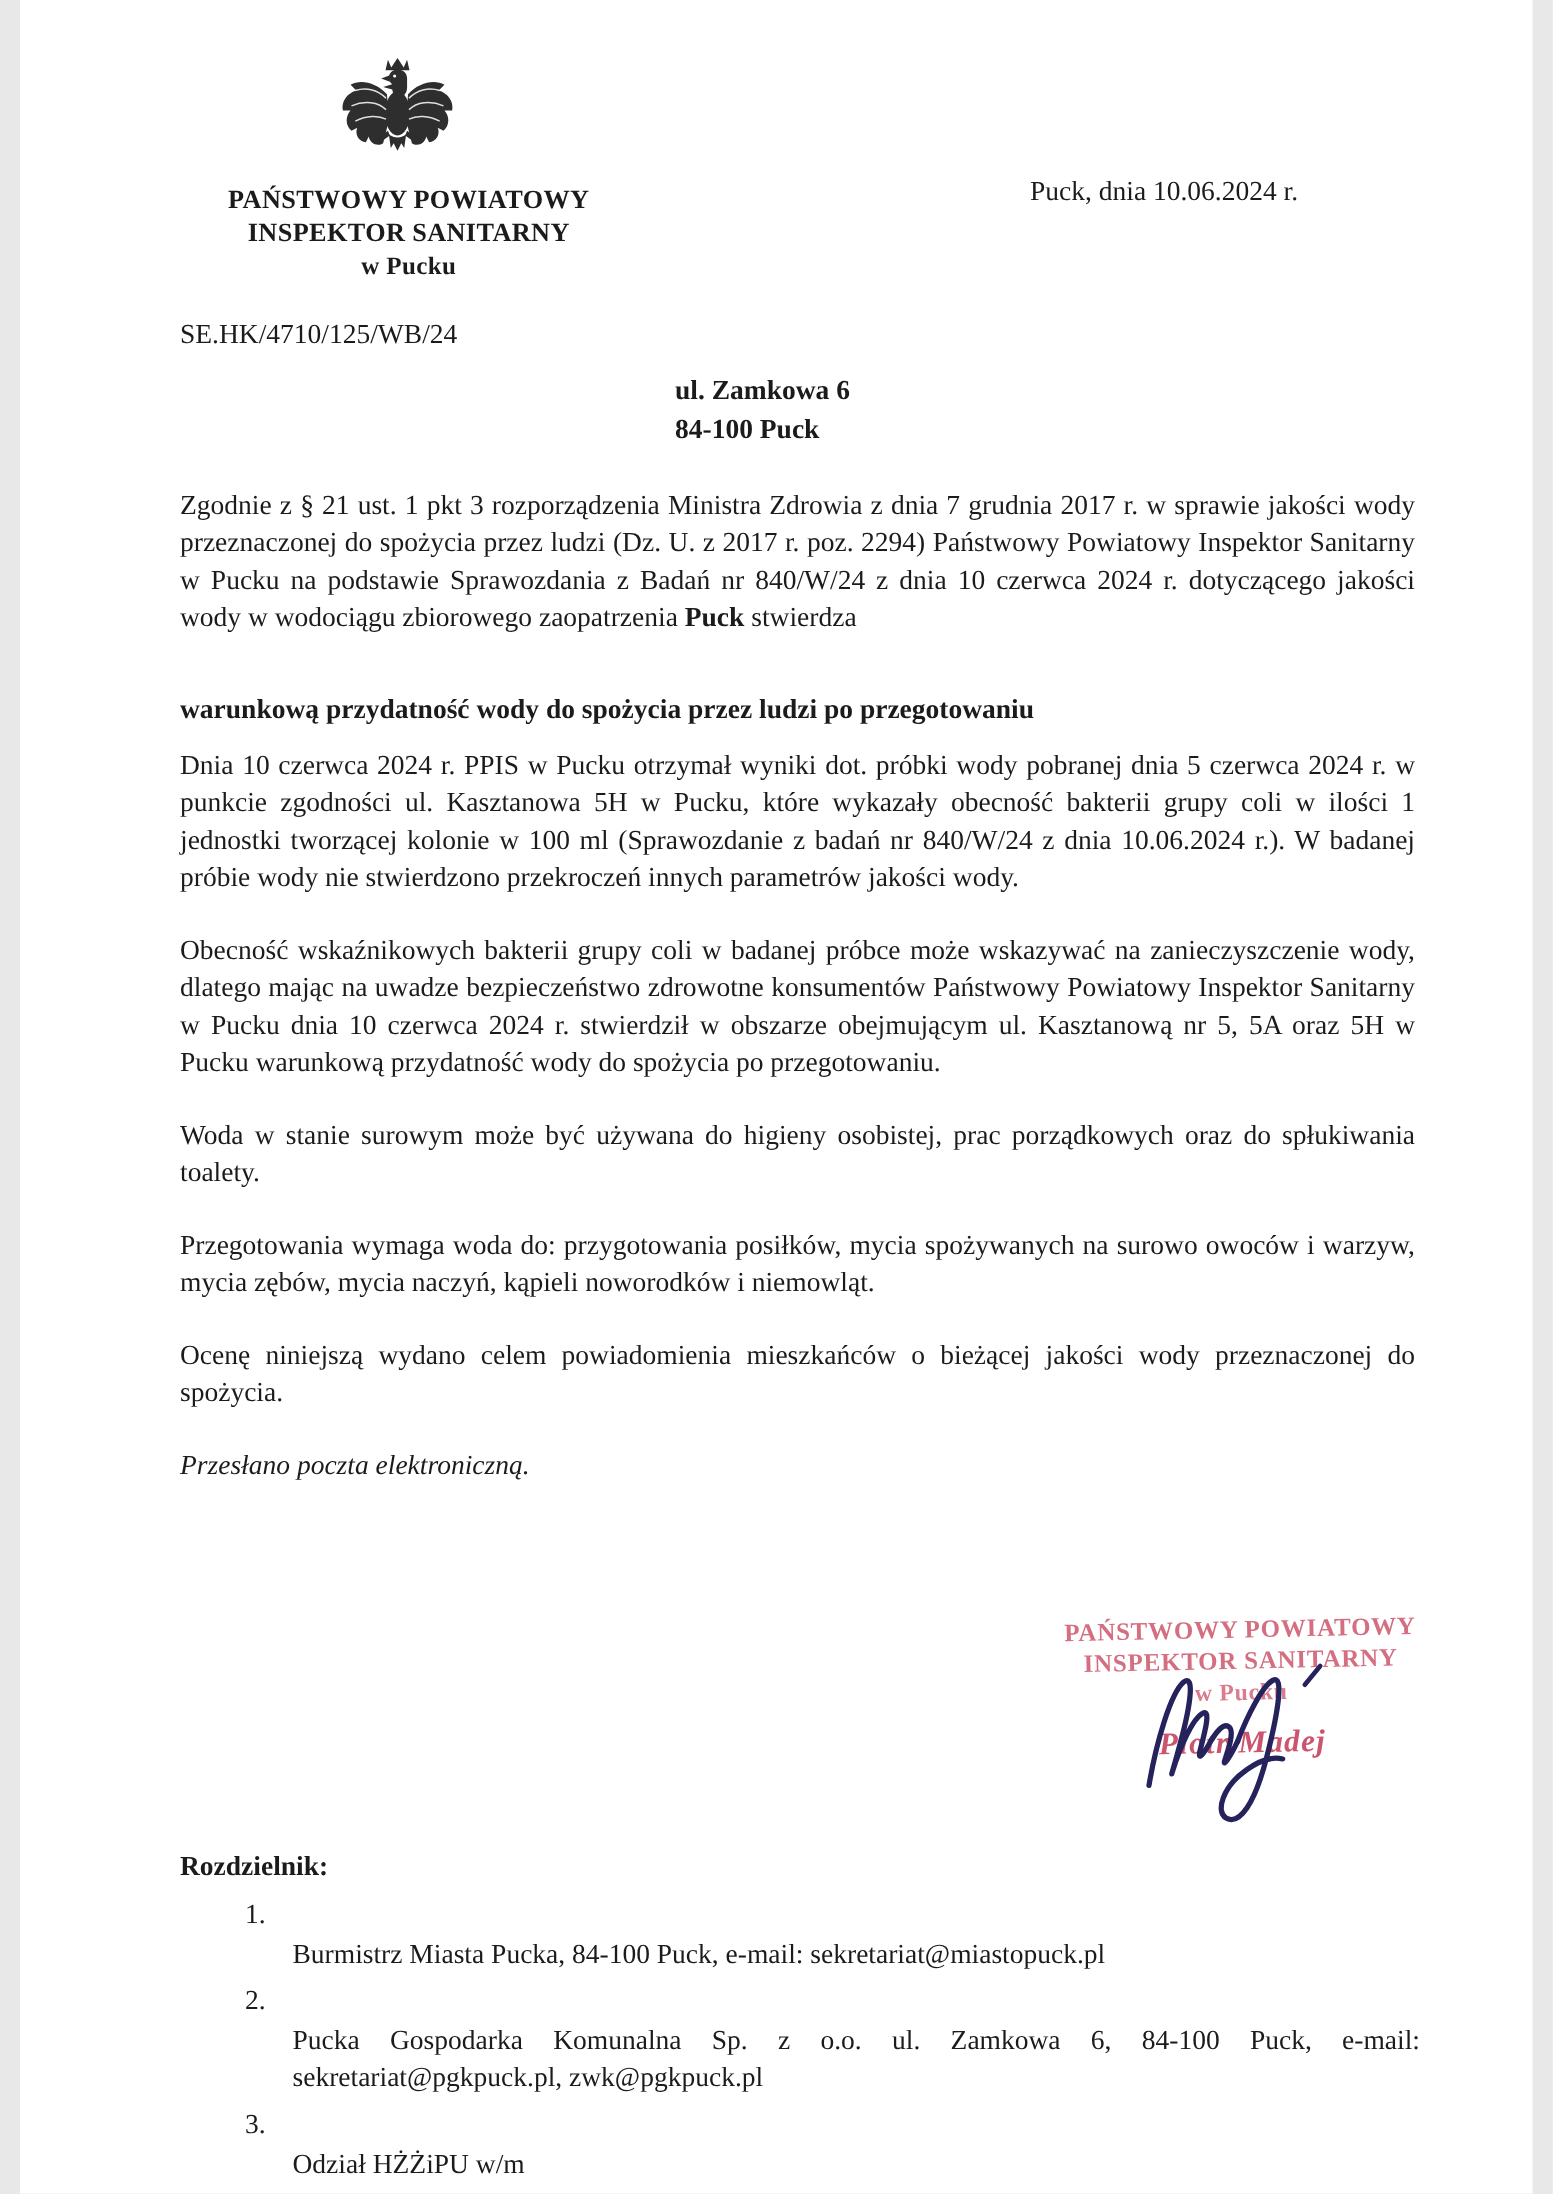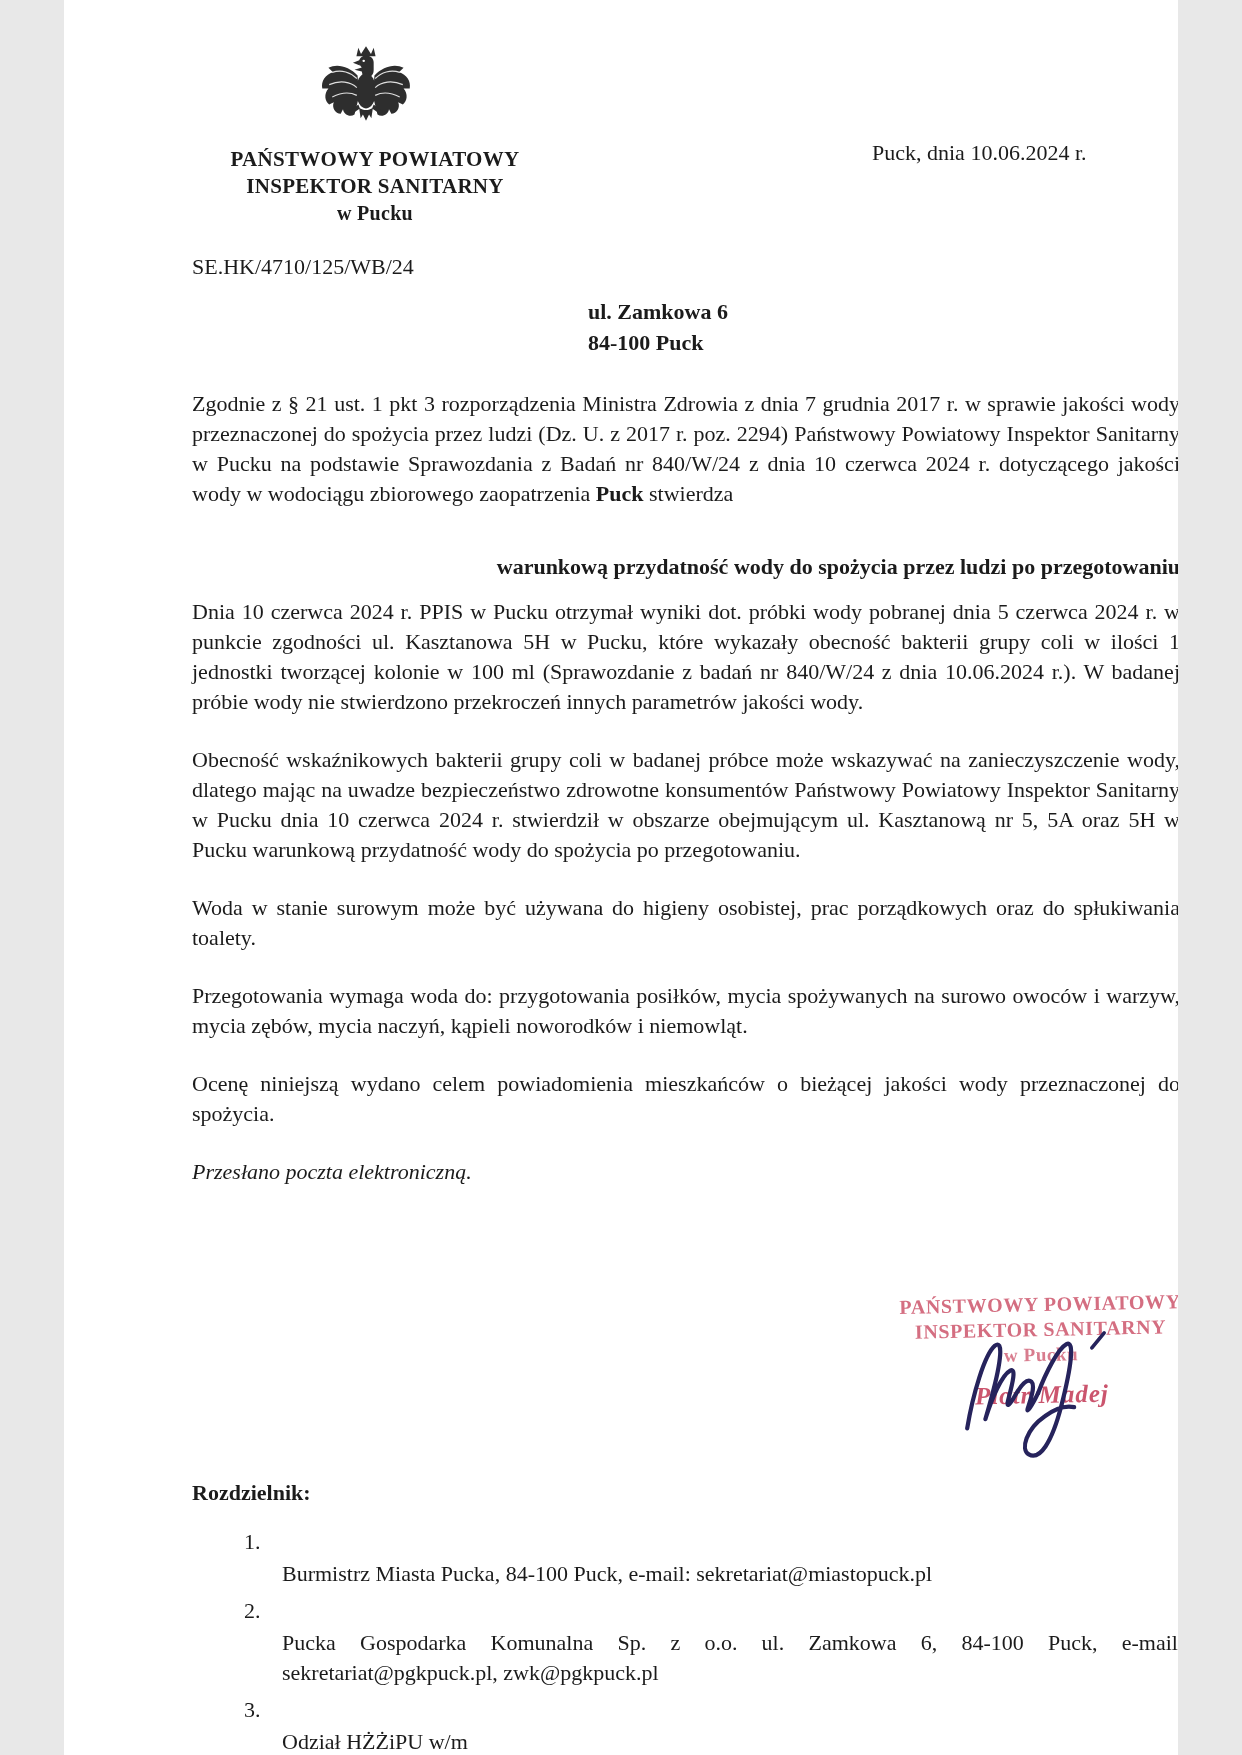--- a/index.html
+++ b/index.html
@@ -1,18 +1,18 @@
 <!DOCTYPE html>
 <html lang="pl"><head>
 <meta charset="utf-8">
 <style>
   html, body { margin: 0; padding: 0; background: #e8e8e8; }
   .page {
     position: relative;
-    width: 1114px;
+    width: 1210px;
     height: 1755px;
     margin: 0 auto;
     background: #ffffff;
     font-family: "Liberation Serif", "DejaVu Serif", serif;
     color: #1b1b1b;
     overflow: hidden;
   }
 
   
   .emblem { position: absolute; left: 256px; top: 38px; width: 92px; height: 104px; }
@@ -31,21 +31,21 @@
   }
 
   
   .body-block {
     position: absolute; left: 128px; top: 389px; width: 988px;
     font-size: 22px; line-height: 30px;
   }
   .para { margin: 0 0 28px 0; text-align: justify; }
   .statement {
     margin: 42px 0 14px 0;
-    font-weight: bold; text-align: right; line-height: 32px;
+    font-weight: bold; text-align: left; line-height: 32px;
   }
   .note-italic { font-style: italic; text-align: left; }
 
   
   .stamp {
     position: absolute; left: 812px; top: 1292px; width: 330px;
     text-align: center; transform: rotate(-1.2deg);
     pointer-events: none;
   }
   .stamp-line {
@@ -57,21 +57,21 @@
     margin-top: 14px; font-weight: bold; font-style: italic; font-size: 25px;
     color: rgba(196, 62, 90, 0.88); letter-spacing: 1px;
   }
   .signature { position: absolute; left: 58px; top: 24px; width: 200px; height: 150px; }
 
   
   .rozdzielnik {
     position: absolute; left: 128px; top: 1478px; width: 992px;
     font-size: 22px; line-height: 30px;
   }
-  .rozdzielnik-title { font-weight: bold; margin-bottom: 19px; }
+  .rozdzielnik-title { font-weight: bold; margin-bottom: 8px; }
   .rozdzielnik-items { padding-left: 52px; }
   .rozdzielnik-item { display: flex; margin-bottom: 7px; }
   .rozdzielnik-item .num { width: 38px; flex: 0 0 38px; }
   .rozdzielnik-item .txt { flex: 1; margin-top: 32px; }
   .rozdzielnik-item .txt.justify { text-align: justify; }
 </style>
 </head>
 <body>
 
 <div class="page">

